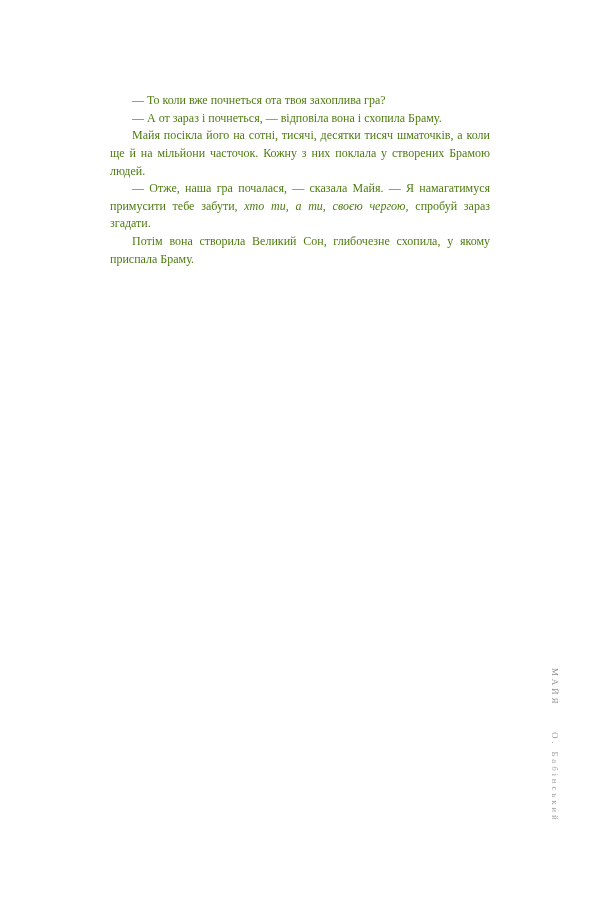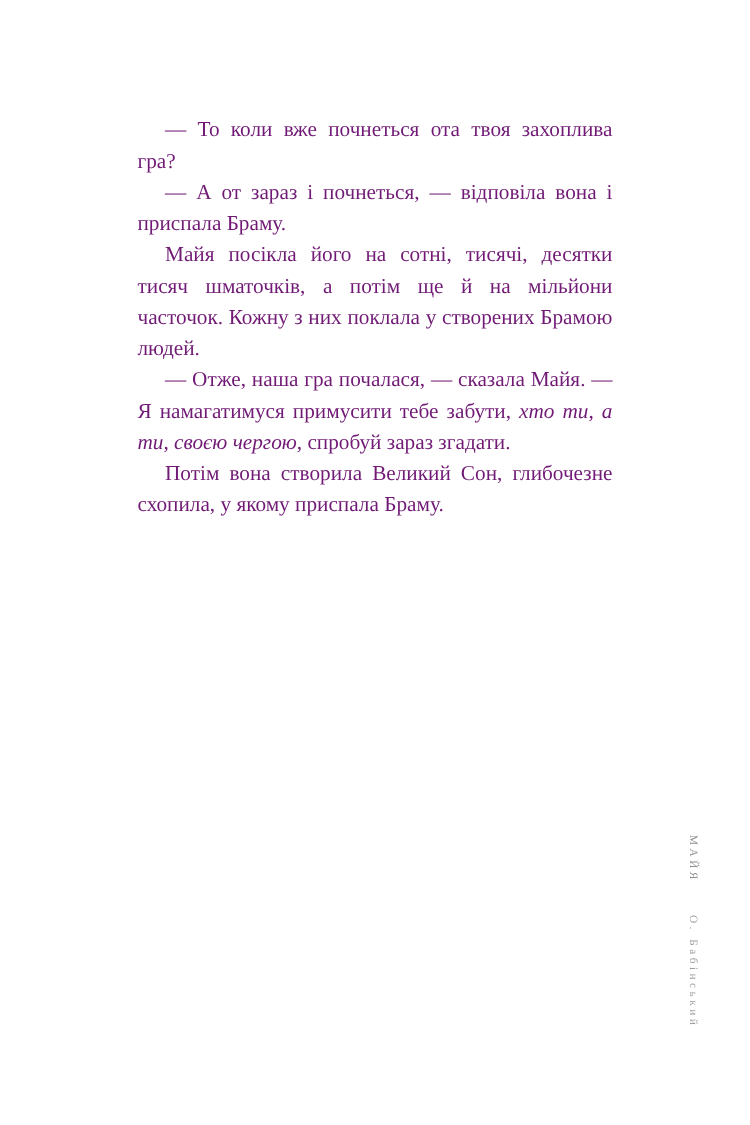--- a/index.html
+++ b/index.html
@@ -20,26 +20,26 @@
     inset: 0;
   }
   .text-block {
     position: absolute;
     left: 110px;
     top: 92px;
     width: 380px;
   }
   .para {
     margin: 0;
-    font-size: 17px;
+    font-size: 12px;
     line-height: 1.47;
     text-align: justify;
     text-indent: 22px;
     hyphens: manual;
-    color: #701a75;
+    color: #4d7c0f;
   }
   .para.italic-run em {
     font-style: italic;
   }
   .rh-stack {
     position: absolute;
     right: 40px;
     top: 668px;
     display: flex;
     flex-direction: column;
@@ -59,22 +59,22 @@
     color: #8f8f8f;
   }
 </style>
 </head>
 <body>
 
 <div class="page">
 
   <div class="text-block">
     <p class="para">— То коли вже почнеться ота твоя захоплива гра?</p>
-    <p class="para">— А от зараз і почнеться, — відповіла вона і приспала Браму.</p>
-    <p class="para">Майя посікла його на сотні, тисячі, десятки тисяч шматочків, а потім ще й на мільйони часточок. Кожну з них поклала у створених Брамою людей.</p>
+    <p class="para">— А от зараз і почнеться, — відповіла вона і схопила Браму.</p>
+    <p class="para">Майя посікла його на сотні, тисячі, десятки тисяч шматочків, а коли ще й на мільйони часточок. Кожну з них поклала у створених Брамою людей.</p>
     <p class="para italic-run"><span>— Отже, наша гра почалася, — сказала Майя. — Я намагатимуся примусити тебе забути, </span><em>хто ти, а ти, своєю чергою,</em><span> спробуй зараз згадати.</span></p>
     <p class="para">Потім вона створила Великий Сон, глибочезне схопила, у якому приспала Браму.</p>
   </div>
 
   <div class="rh-stack">
     <span class="rh-item title">МАЙЯ</span>
     <span class="rh-item author">О. Бабінський</span>
   </div>
 
 </div>

